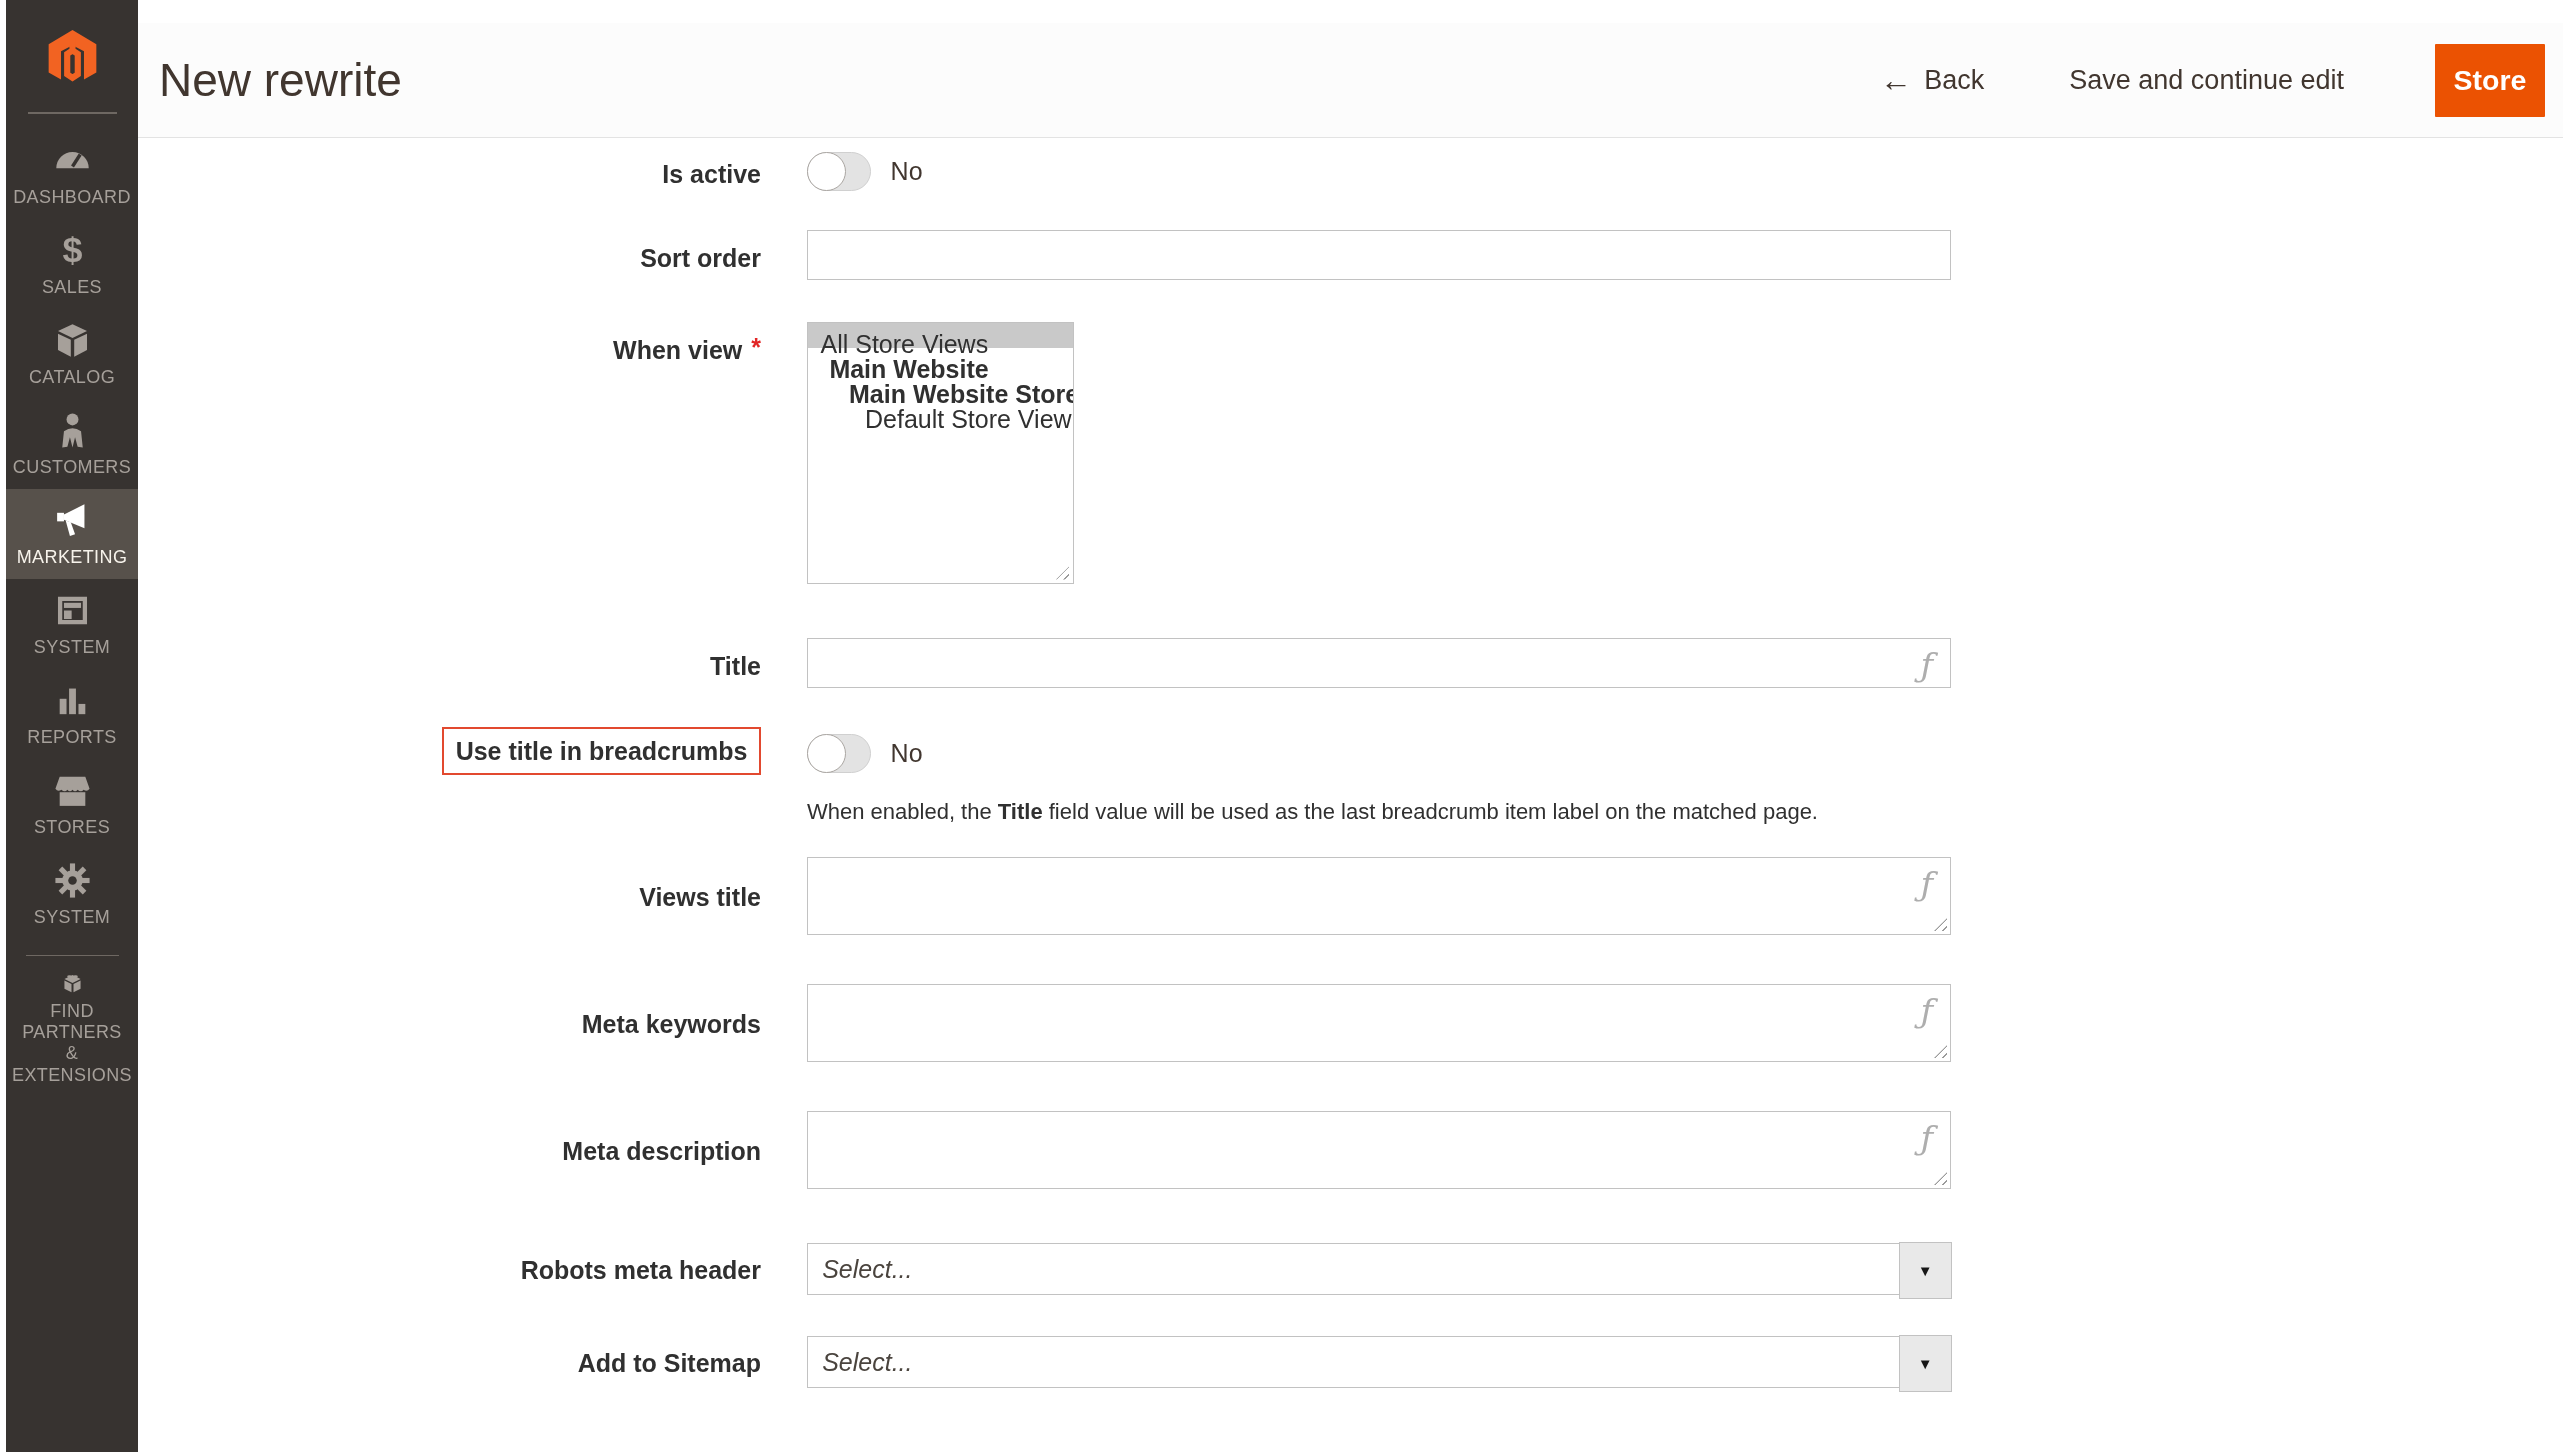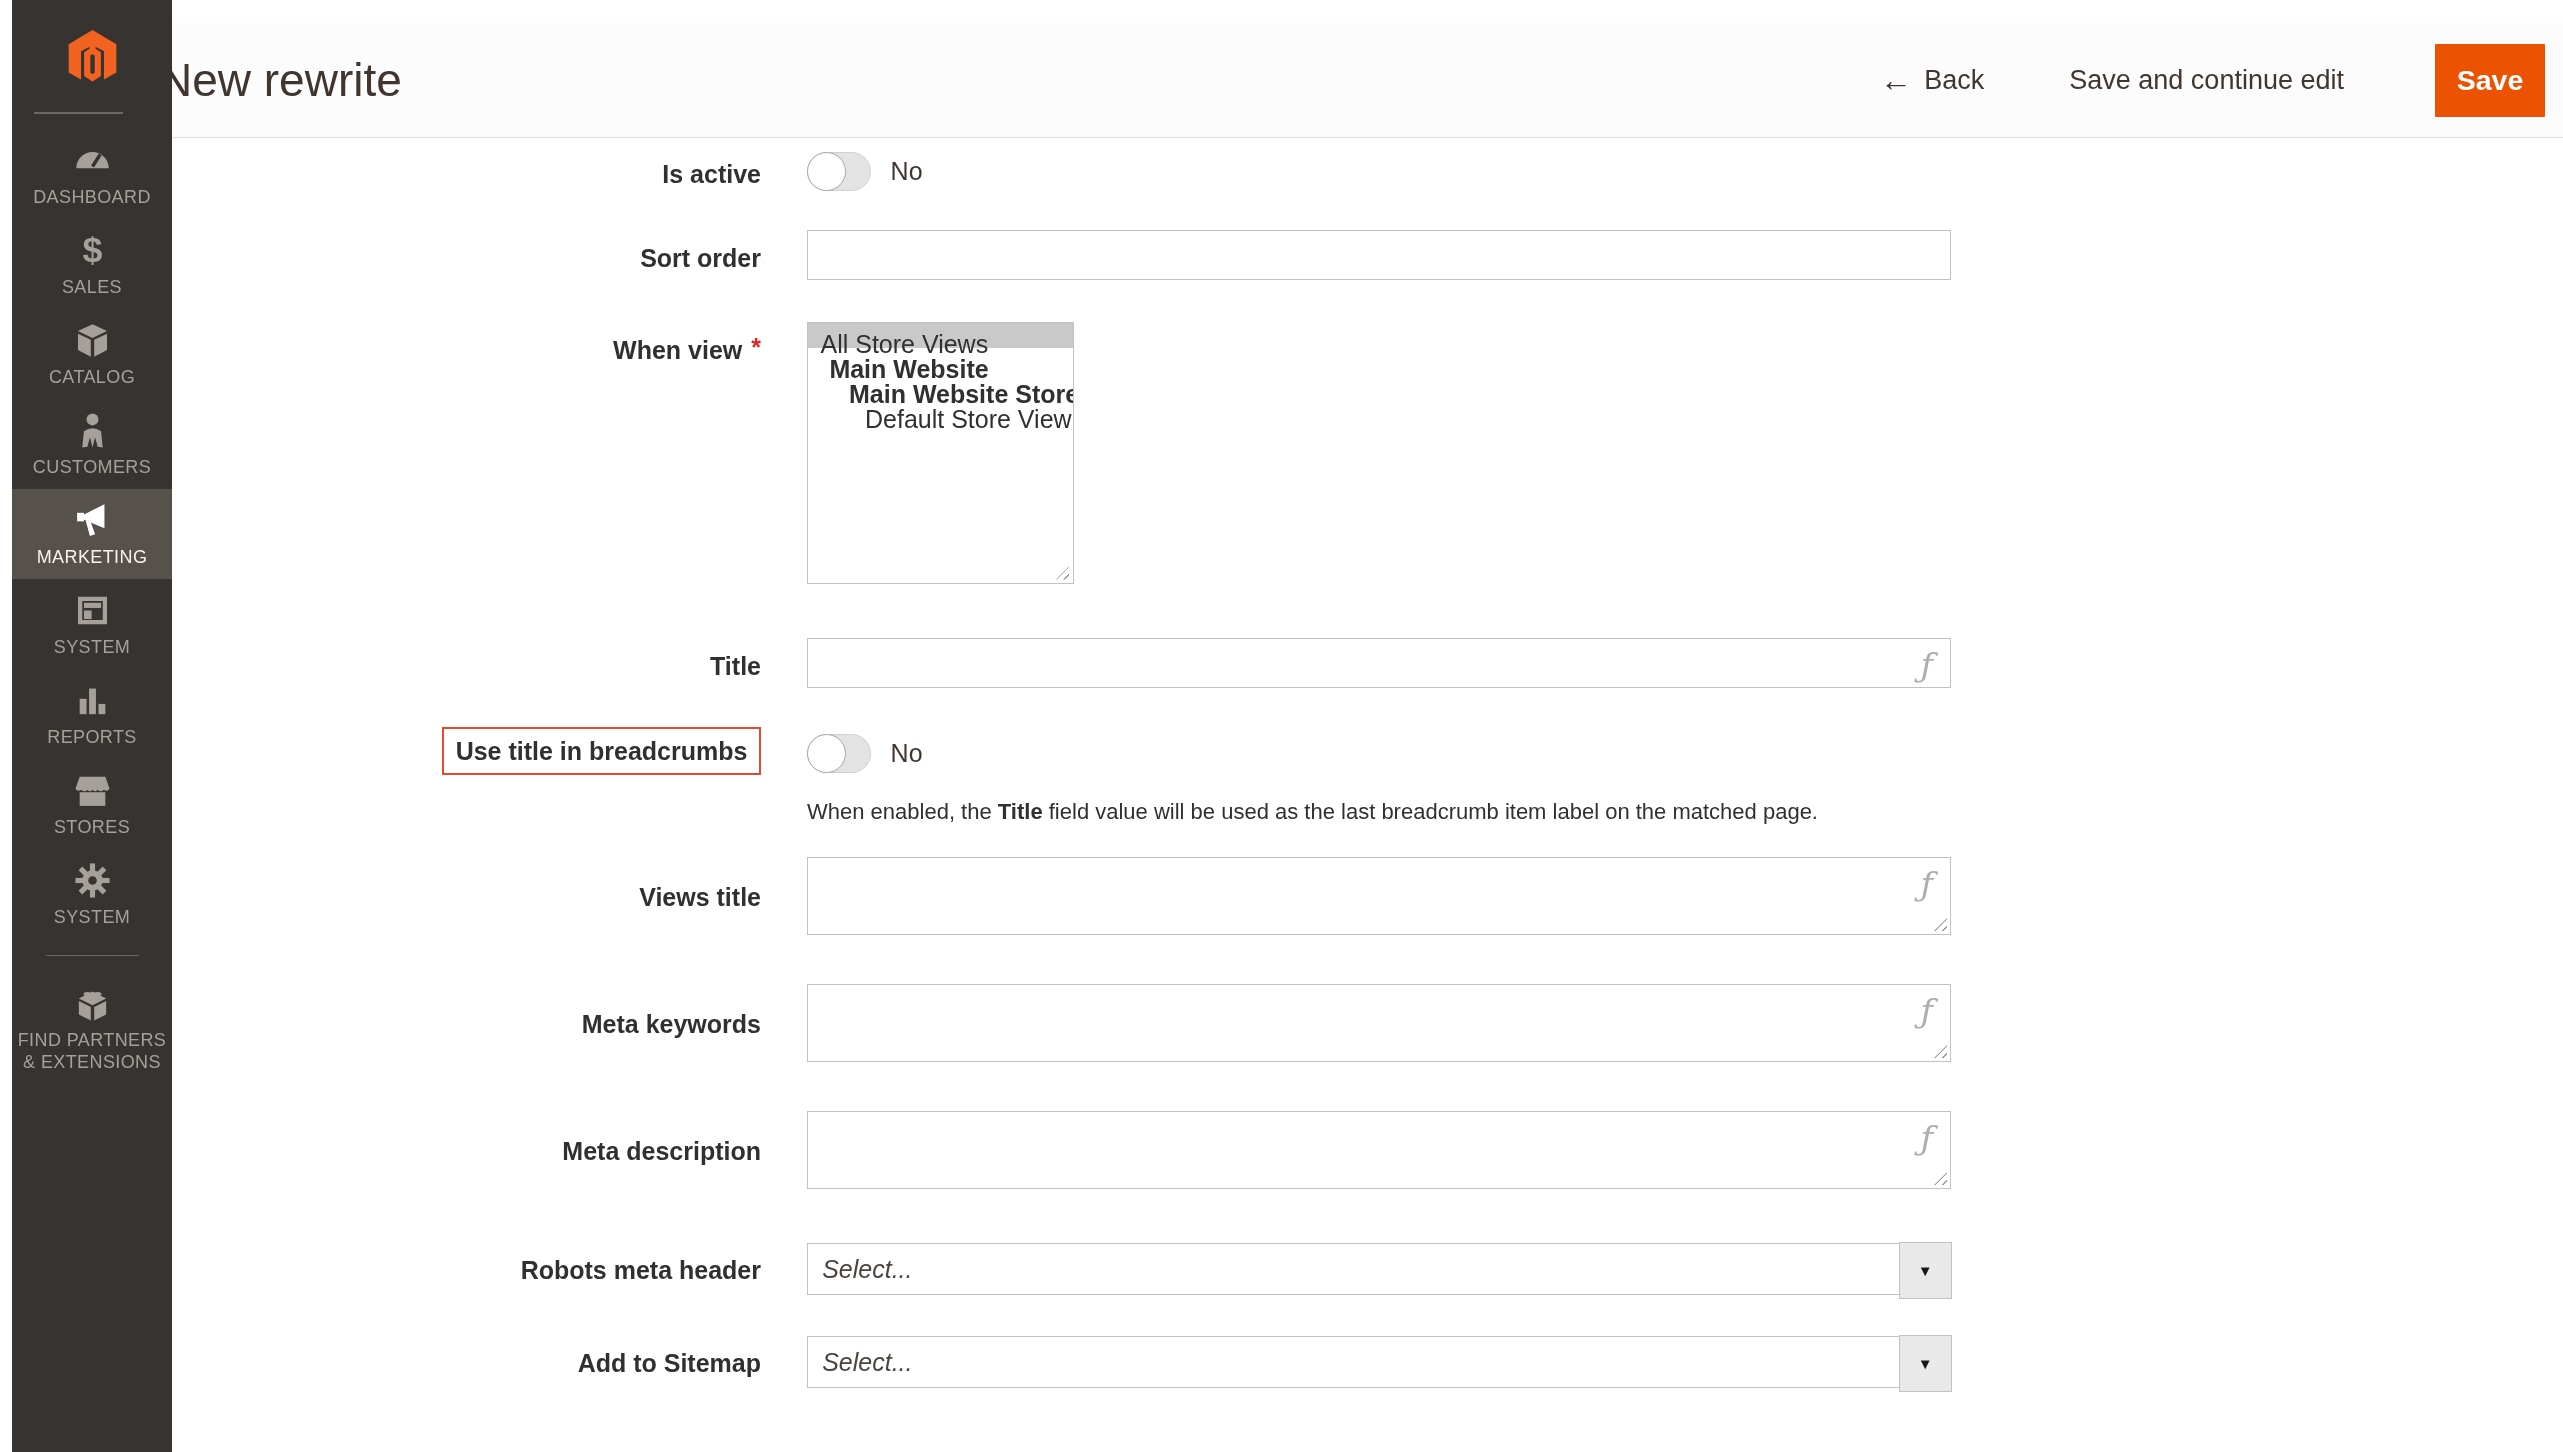--- a/index.html
+++ b/index.html
@@ -5,21 +5,21 @@
   * { box-sizing: border-box; margin: 0; padding: 0; }
   html,body { width:2563px; height:1453px; }
   body {
     font-family: "Liberation Sans", sans-serif;
     background:#fff;
     overflow:hidden;
     color:#303030;
   }
   
   .sidebar {
-    position:fixed; left:12px; top:0; width:160px; height:1453px;
+    position:fixed; left:6px; top:0; width:132px; height:1453px;
     background: var(--sidebar-bg, #373330);
     z-index:10;
   }
   .logo-block { height:115px; position:relative; display:flex; align-items:center; justify-content:center; }
   .logo-divider { position:absolute; bottom:0.9px; left:22px; width:89px; height:1.8px; background:#6e6862; }
   .nav { padding-top:14.2px; }
   .nav-item {
     height:90px; display:flex; flex-direction:column; align-items:center; justify-content:center;
     cursor:pointer;
   }
@@ -251,21 +251,21 @@
 
 <div class="main">
   <div class="header">
     <h1 class="page-title">New rewrite</h1>
     <div class="header-actions">
       <button class="btn-plain btn-back">
         <span class="back-arrow">←</span>
         <span>Back</span>
       </button>
       <button class="btn-plain btn-save-continue">Save and continue edit</button>
-      <button class="btn-save">Save</button>
+      <button class="btn-save">Store</button>
     </div>
   </div>
 
   <div class="content">
 
     <div class="field-row row-is-active">
       <div class="field-label">Is active</div>
       <div class="field-control">
         <div class="toggle-wrap">
           <div class="toggle">

